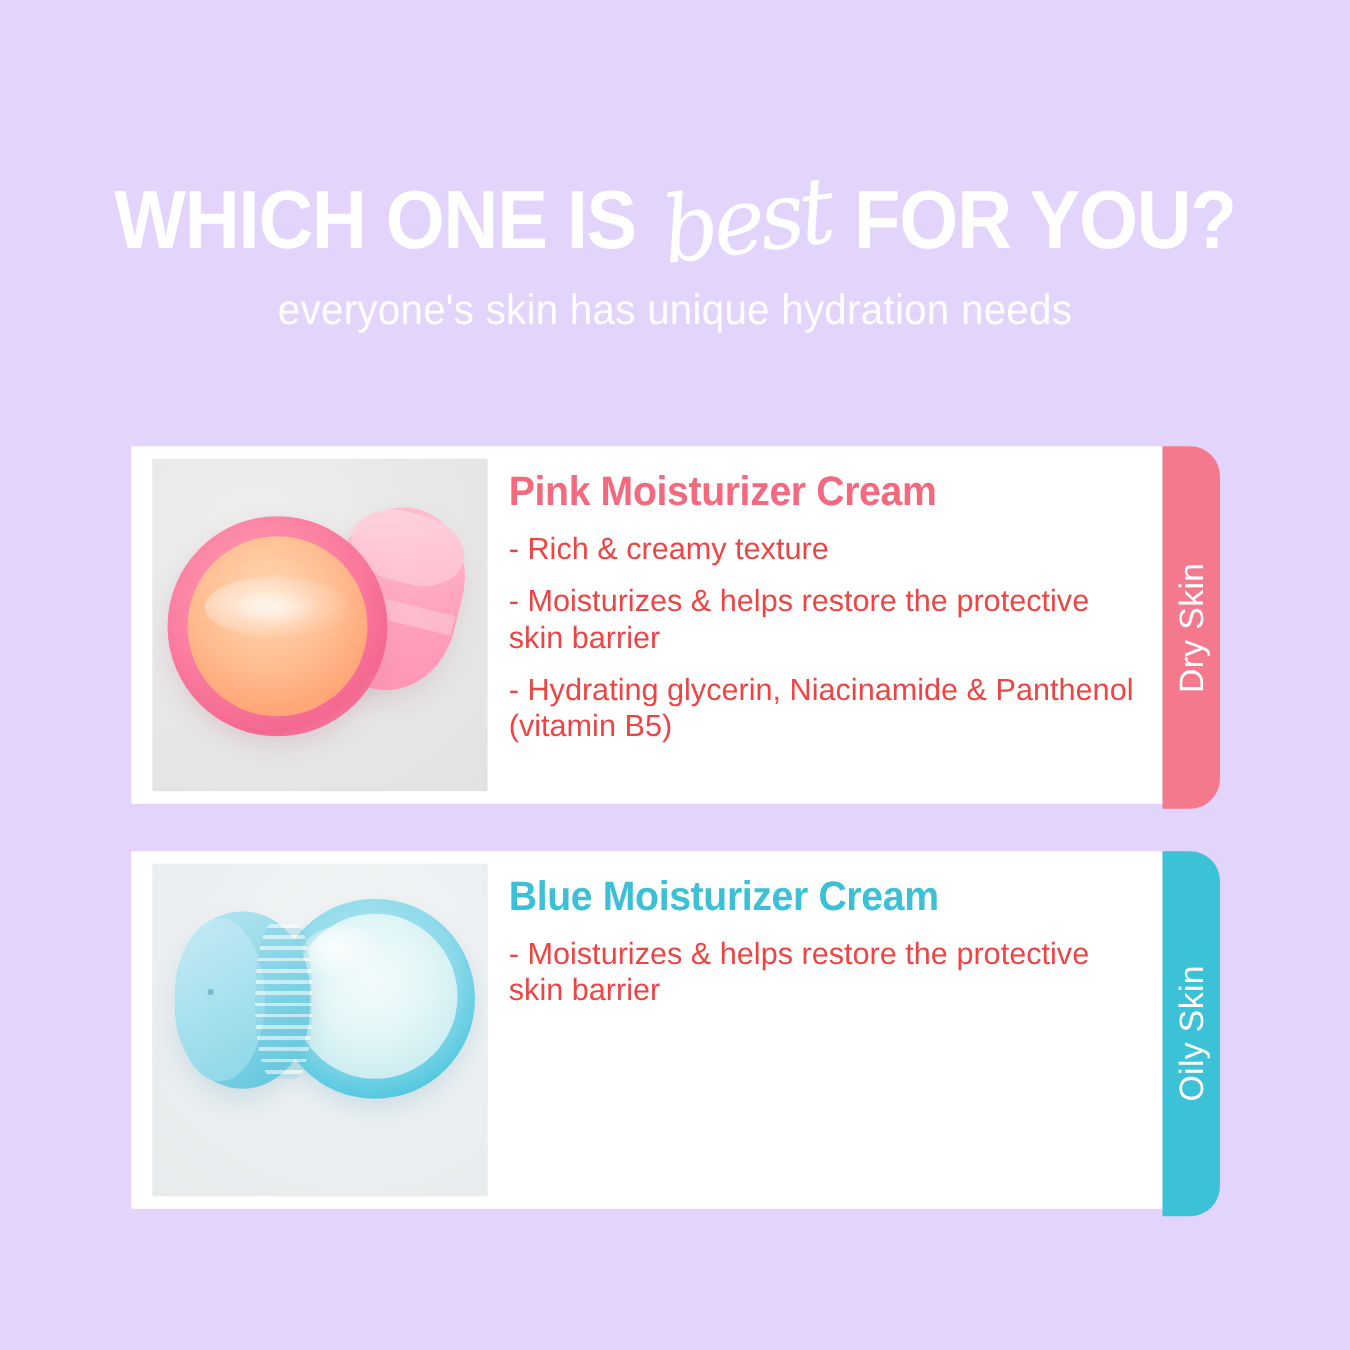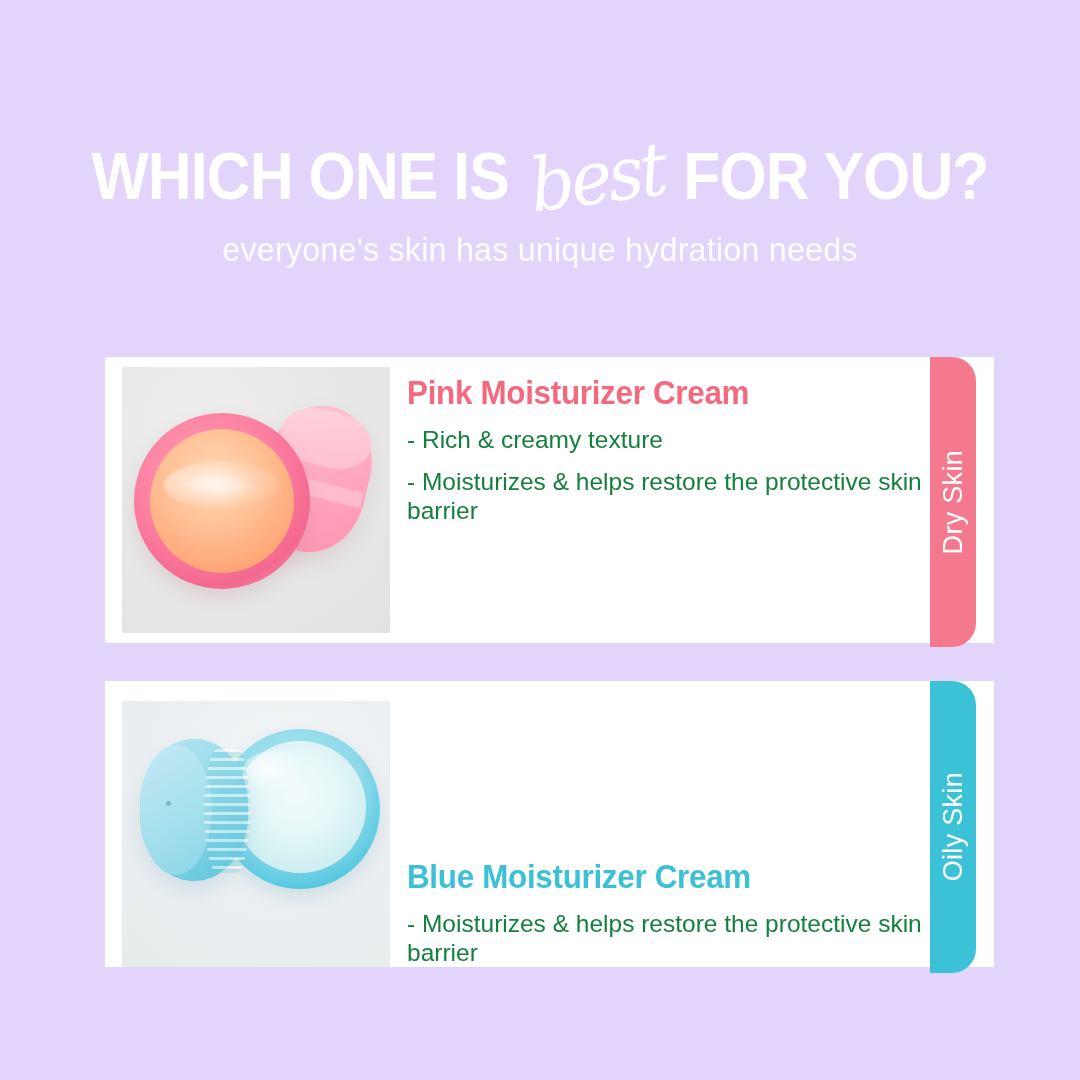--- a/index.html
+++ b/index.html
@@ -47,27 +47,27 @@
     font-weight:normal;
     letter-spacing:.2px;
     transform:scaleX(.95);
     opacity:.97;
   }
 
   
   .card{
     position:absolute;
     left:105px;
-    width:889px;
+    width:825px;
     background:#ffffff;
     display:flex;
     align-items:flex-start;
   }
   .card-pink{top:357px;height:286px;}
-  .card-blue{top:681px;height:286px;align-items:flex-end;}
+  .card-blue{top:681px;height:286px;}
 
   .photo{
     width:268px;
     height:266px;
     margin:10px 0 0 17px;
     flex:0 0 auto;
     position:relative;
     overflow:hidden;
     background:#e6e6e6;
   }
@@ -86,21 +86,21 @@
     letter-spacing:-.3px;
     transform:scaleX(.95);
     transform-origin:left center;
     white-space:nowrap;
   }
   .title-pink{color:#f4697e;}
   .title-blue{color:#3cc0d6;}
 
   .bullet{
     margin:0 0 13px 0;
-    color:#15803d;
+    color:#ef4444;
     font-size:24.5px;
     line-height:29px;
     letter-spacing:0;
   }
   .bullet:last-child{margin-bottom:0;}
 
   
   .tab{
     position:absolute;
     width:46px;
@@ -266,20 +266,21 @@
           <div class="pjar-swirl"></div>
           <div class="pjar-swirl2"></div>
         </div>
       </div>
     </div>
   </div>
   <div class="card-body">
     <h2 class="card-title title-pink">Pink Moisturizer Cream</h2>
     <p class="bullet">- Rich &amp; creamy texture</p>
     <p class="bullet">- Moisturizes &amp; helps restore the protective skin barrier</p>
+    <p class="bullet">- Hydrating glycerin, Niacinamide &amp; Panthenol (vitamin B5)</p>
   </div>
 </div>
 <div class="tab tab-pink">
   <span>Dry Skin</span>
 </div>
 
 <div class="card card-blue">
   <div class="photo">
     <div class="photo-inner">
       <div class="blue-bg"></div>

